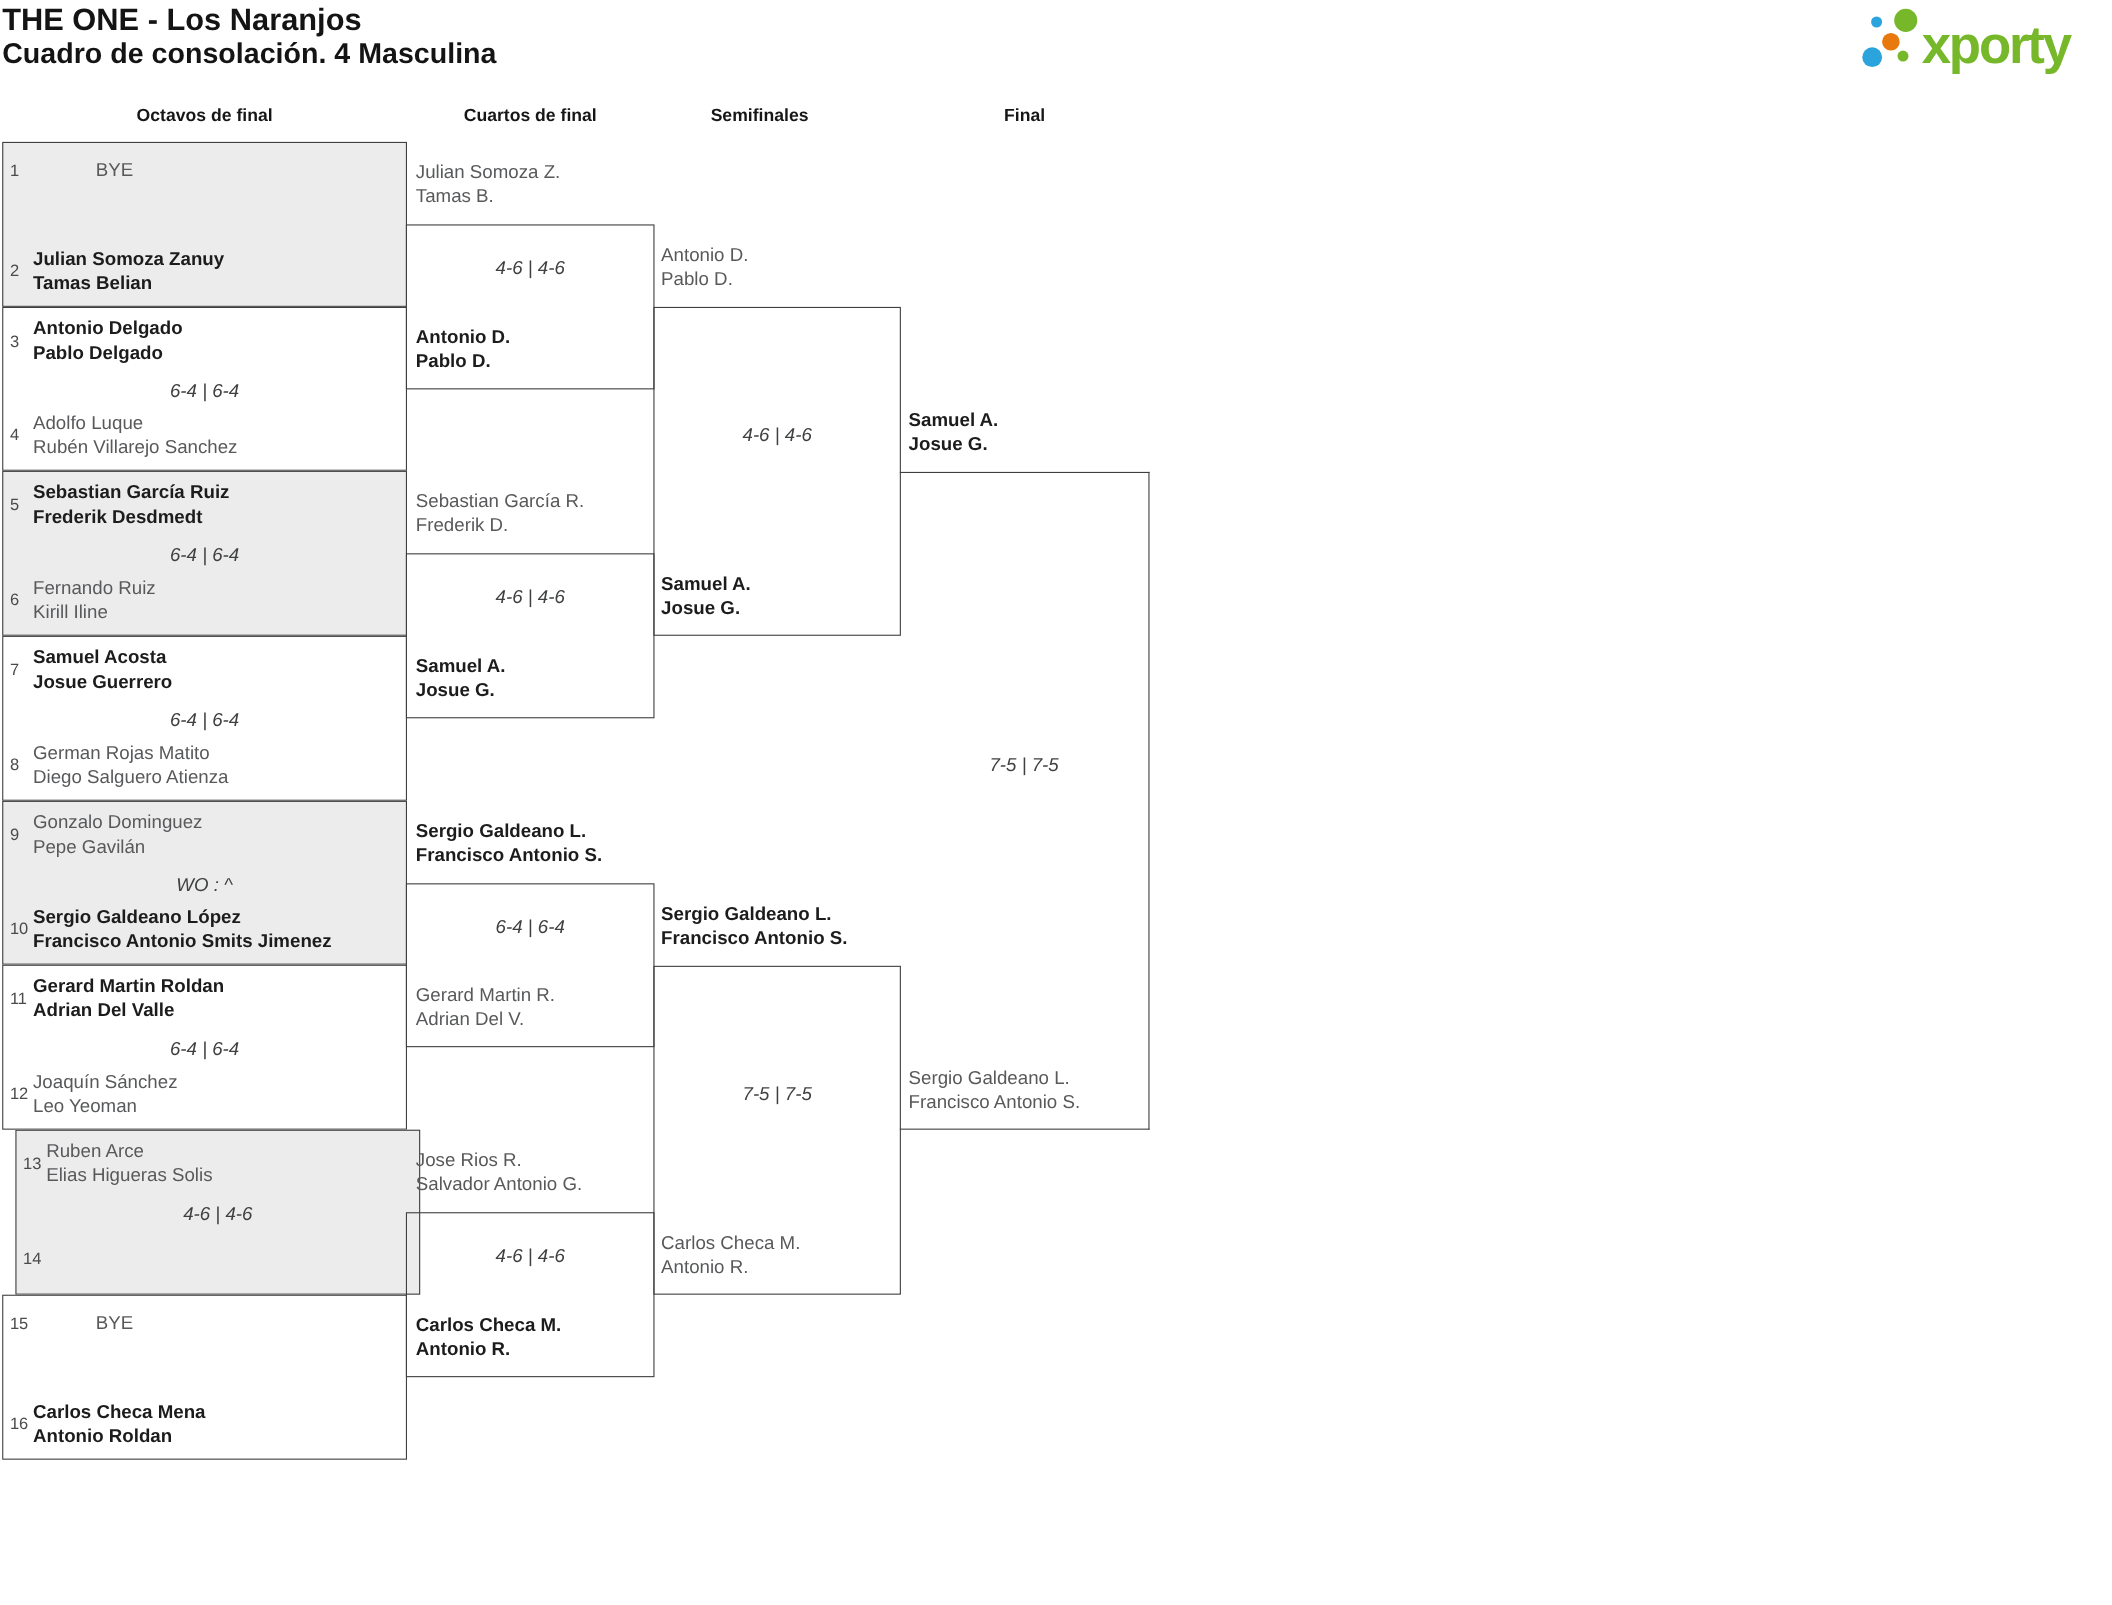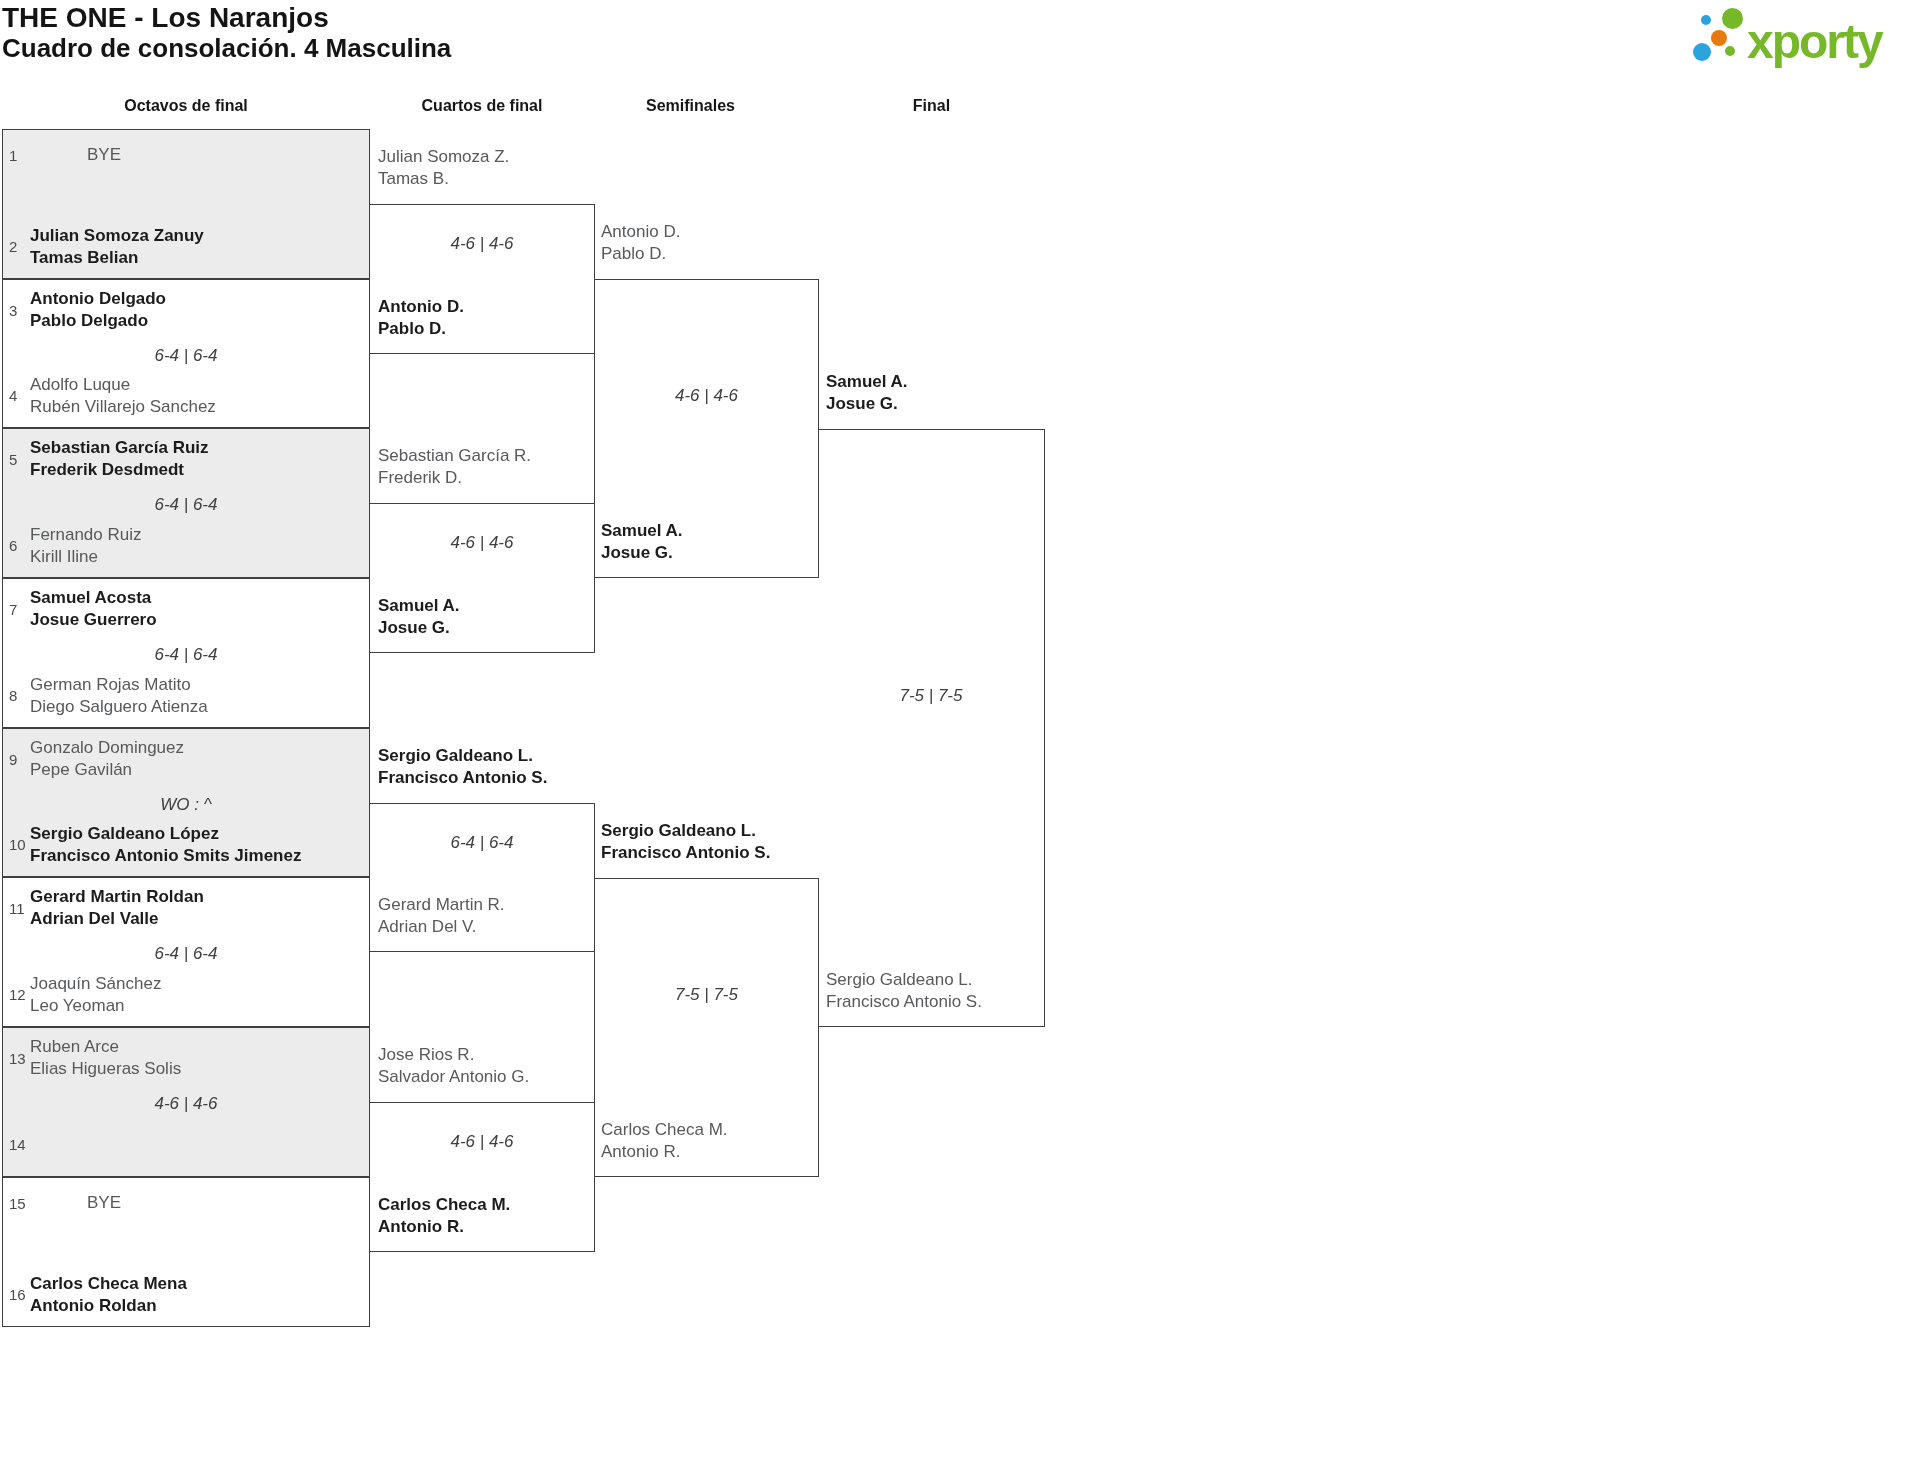--- a/index.html
+++ b/index.html
@@ -147,21 +147,21 @@
         <span class="ln">Adrian Del Valle</span>
       </div>
     <div class="score">6-4 | 6-4</div>
     <span class="seed seed-b">12</span>
     <div class="team team-b">
         <span class="ln">Joaquín Sánchez</span>
         <span class="ln">Leo Yeoman</span>
       </div>
   </div>
 
-  <div class="box r1 alt" style="top:1027px;height:150px;">
+  <div class="box r1 alt" style="top:1027px;height:150px;margin-left:12px;">
     <span class="seed seed-t">13</span>
     <div class="team team-t">
         <span class="ln">Ruben Arce</span>
         <span class="ln">Elias Higueras Solis</span>
       </div>
     <div class="score">4-6 | 4-6</div>
     <span class="seed seed-b">14</span>
   </div>
 
   <div class="box r1 single" style="top:1177px;height:150px;">

